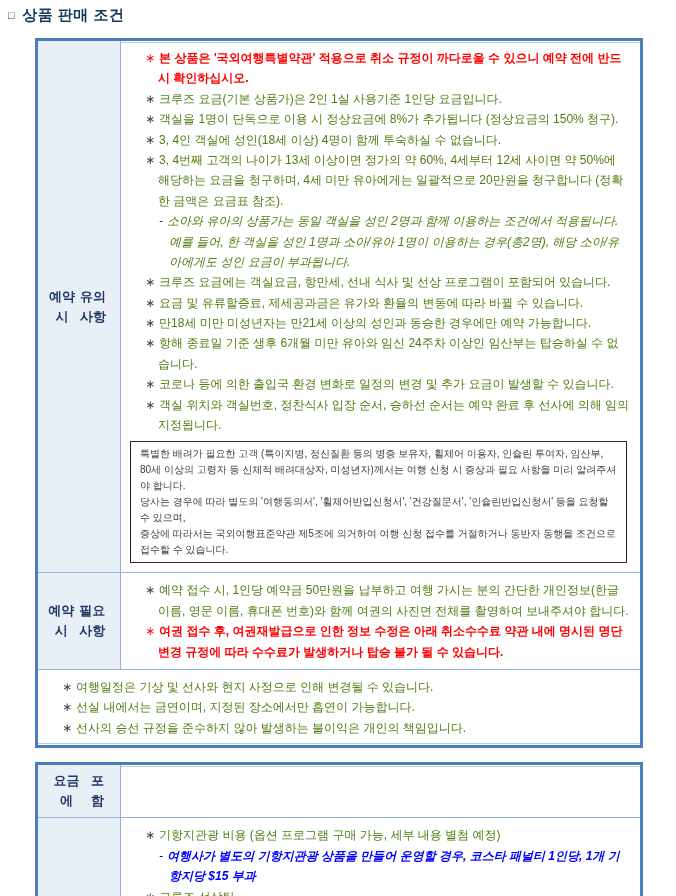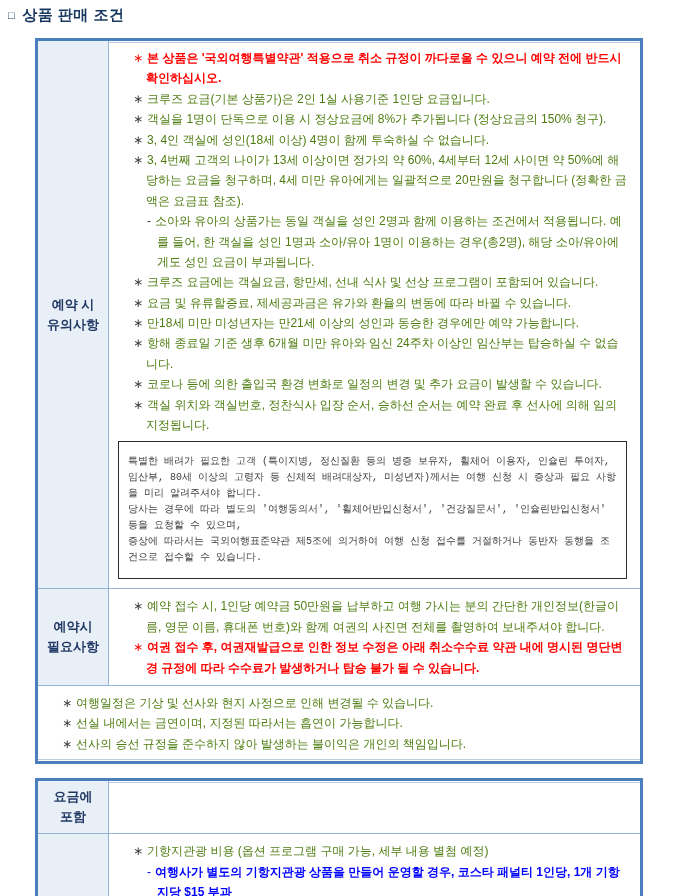--- a/index.html
+++ b/index.html
@@ -24,39 +24,38 @@
     background:#ffffff;
   }
   .cond-table + .cond-table{margin-top:14px;}
   .trow{display:flex;align-items:stretch;}
   .trow + .trow{border-top:1px solid #95b3d7;}
   .label-cell{
     width:62px;flex-shrink:0;
     background:#e9eff7;
     border-right:1px solid #95b3d7;
     color:#1f3864;font-weight:bold;font-size:13px;line-height:1.55;
-    display:flex;flex-direction:column;justify-content:center;align-items:center;
-    text-align:center;padding:6px 4px;
+    display:flex;justify-content:center;align-items:center;
+    text-align:center;padding:6px 10px;
   }
   .content-cell{flex:1;padding:7px 10px 7px 8px;font-size:12px;}
   .item{line-height:1.7;padding-left:13px;text-indent:-13px;margin-left:16px;}
-  .item.sub{padding-left:24px;text-indent:-10px;}
+  .item.sub{padding-left:24px;text-indent:-10px;font-style:italic;}
   .marker{display:inline-block;text-indent:0;margin-right:4px;color:#3d3d3d;}
   .marker.red{color:#ff0000;}
   .marker.blue{color:#0000ff;}
   .seg.plain{color:#4d7c0f;}
   .seg.red{color:#ff0000;font-weight:bold;}
   .seg.blue{color:#0000ff;font-weight:bold;}
   .notebox{
     border:1px solid #2b2b2b;
     margin:6px 3px 2px 1px;
-    padding:12px 9px;
+    padding:4px 9px;
     font-size:10px;line-height:1.6;color:#3d3d3d;
     text-indent:0;
-    font-family:Liberation Mono, monospace;
   }
   .notebox div{text-indent:0;}
 </style>
 </head>
 <body>
 
 <div class="page">
   <div class="doc-title">
     <span class="sq">□</span>
     <span>상품 판매 조건</span>
@@ -94,21 +93,21 @@
             <div>필요사항</div>
           </div>
           <div class="content-cell">
             <div class="item"><span class="marker">∗</span><span class="seg plain">예약 접수 시, 1인당 예약금 50만원을 납부하고 여행 가시는 분의 간단한 개인정보(한글이름, 영문 이름, 휴대폰 번호)와 함께 여권의 사진면 전체를 촬영하여 보내주셔야 합니다.</span></div>
             <div class="item"><span class="marker red">∗</span><span class="seg red">여권 접수 후, 여권재발급으로 인한 정보 수정은 아래 취소수수료 약관 내에 명시된 명단변경 규정에 따라 수수료가 발생하거나 탑승 불가 될 수 있습니다.</span></div>
           </div>
         </div>
         <div class="trow">
           <div class="content-cell">
             <div class="item"><span class="marker">∗</span><span class="seg plain">여행일정은 기상 및 선사와 현지 사정으로 인해 변경될 수 있습니다.</span></div>
-            <div class="item"><span class="marker">∗</span><span class="seg plain">선실 내에서는 금연이며, 지정된 따라서는 흡연이 가능합니다.</span></div>
+            <div class="item"><span class="marker">∗</span><span class="seg plain">선실 내에서는 금연이며, 지정된 장소에서만 흡연이 가능합니다.</span></div>
             <div class="item"><span class="marker">∗</span><span class="seg plain">선사의 승선 규정을 준수하지 않아 발생하는 불이익은 개인의 책임입니다.</span></div>
           </div>
         </div>
       </div>
     <div class="cond-table">
         <div class="trow">
           <div class="label-cell">
             <div>요금에</div>
             <div>포함</div>
           </div>

